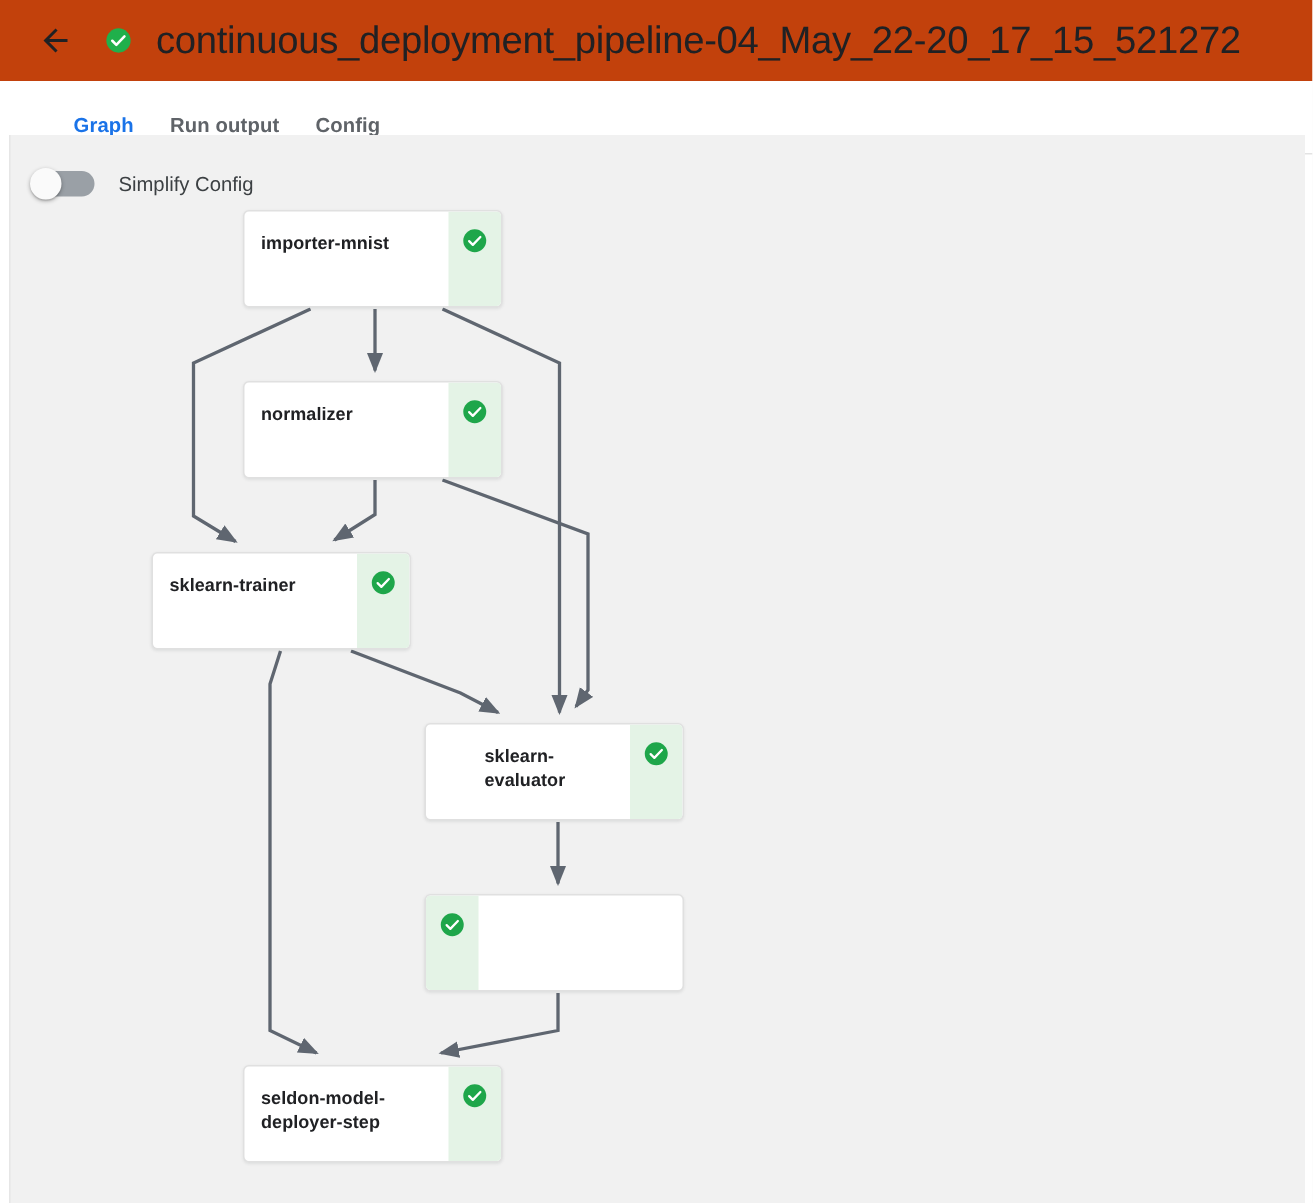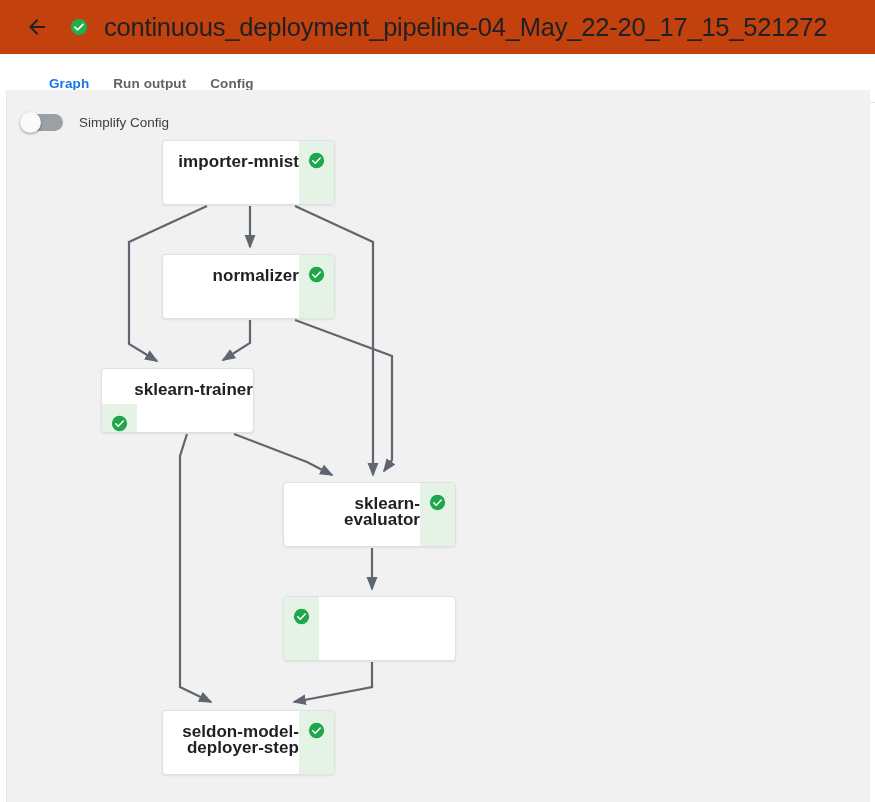--- a/index.html
+++ b/index.html
@@ -162,27 +162,26 @@
     box-sizing: border-box;
     overflow: hidden;
     cursor: pointer;
   }
   .node-body {
     flex: 1 1 auto;
     padding: 13px 0 0 11px;
     box-sizing: border-box;
   }
   .node-label {
-    font-size: 17px;
+    font-size: 12px;
     font-weight: 700;
     color: #202124;
     line-height: 16px;
     letter-spacing: 0.05px;
     white-space: pre-line;
-    text-align: right;
   }
   .node-status {
     flex: 0 0 auto;
     width: 35px;
     background: #e4f3e6;
     display: flex;
     align-items: flex-start;
     justify-content: center;
     padding-top: 11px;
     box-sizing: border-box;
@@ -263,33 +262,33 @@
       <div class="node-label">normalizer</div>
     </div>
     <div class="node-status">
       <svg class="check-icon" viewBox="0 0 20 20">
         <circle cx="10" cy="10" r="9" fill="#1ea64a"></circle>
         <path d="M5.6 10.3l2.9 2.9 5.9-6.1" fill="none" stroke="#ffffff" stroke-width="1.8" stroke-linecap="round" stroke-linejoin="round"></path>
       </svg>
     </div>
   </div>
 
-  <div class="node" style="left:94px; top:278px; width:153px; height:65px;flex-direction:column;">
+  <div class="node" style="left:94px; top:278px; width:173px; height:65px;">
     <div class="node-body">
       <div class="node-label">sklearn-trainer</div>
     </div>
     <div class="node-status">
       <svg class="check-icon" viewBox="0 0 20 20">
         <circle cx="10" cy="10" r="9" fill="#1ea64a"></circle>
         <path d="M5.6 10.3l2.9 2.9 5.9-6.1" fill="none" stroke="#ffffff" stroke-width="1.8" stroke-linecap="round" stroke-linejoin="round"></path>
       </svg>
     </div>
   </div>
 
-  <div class="node" style="left:276px; top:392px; width:173px; height:65px;">
+  <div class="node" style="left:276px; top:392px; width:173px; height:65px;padding-left:28px;">
     <div class="node-body">
       <div class="node-label">sklearn-evaluator</div>
     </div>
     <div class="node-status">
       <svg class="check-icon" viewBox="0 0 20 20">
         <circle cx="10" cy="10" r="9" fill="#1ea64a"></circle>
         <path d="M5.6 10.3l2.9 2.9 5.9-6.1" fill="none" stroke="#ffffff" stroke-width="1.8" stroke-linecap="round" stroke-linejoin="round"></path>
       </svg>
     </div>
   </div>

